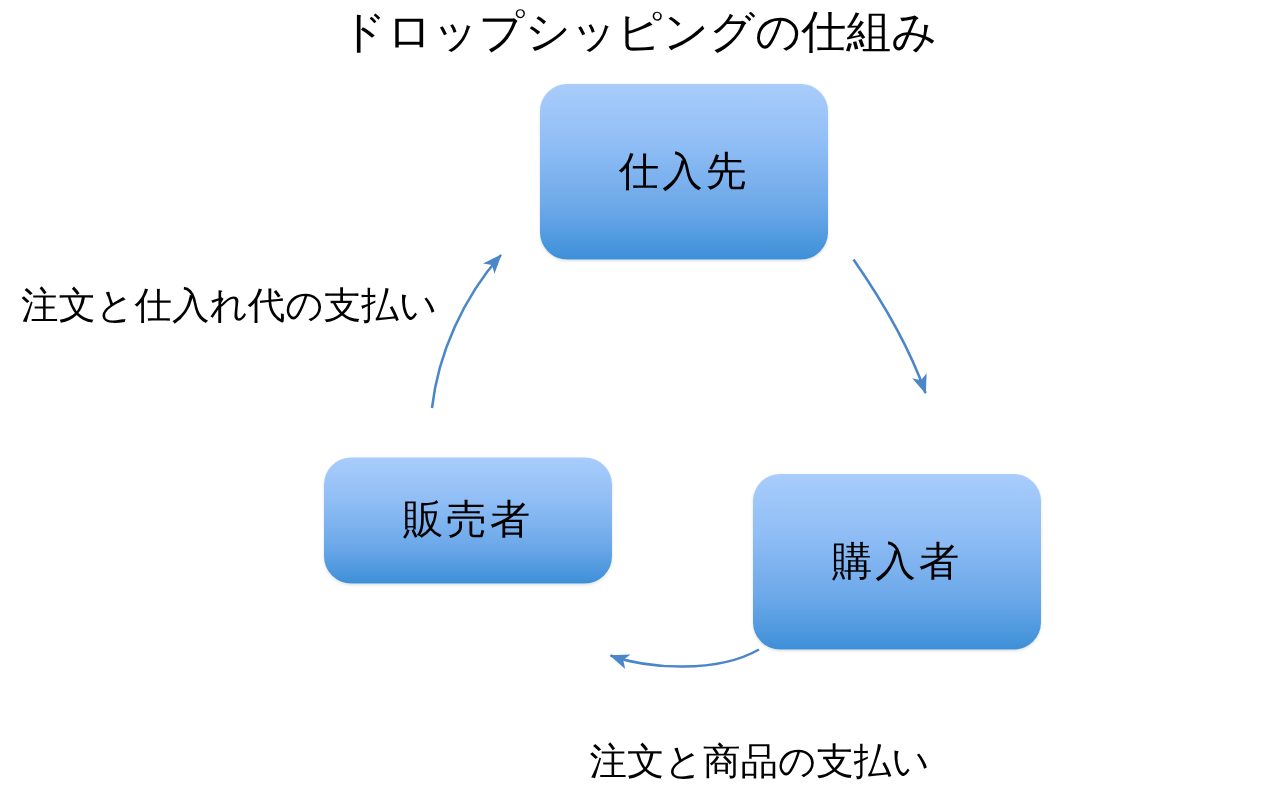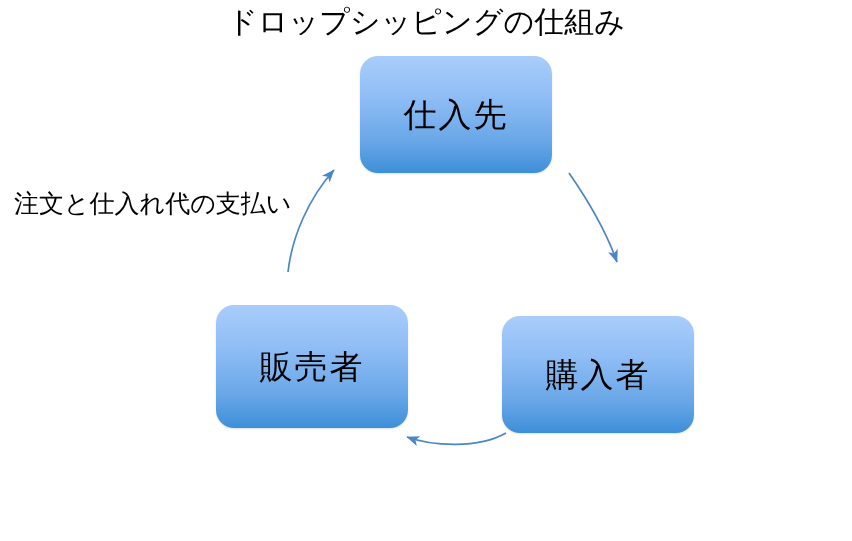--- a/index.html
+++ b/index.html
@@ -45,28 +45,28 @@
   .node {
     position: absolute;
     border-radius: 18px;
     background: linear-gradient(to bottom, #a9cdfb 0%, #8fbdf5 35%, #6aa7e8 72%, #3d8fd8 100%);
     box-shadow: 0 1px 2px rgba(0,0,0,0.13);
     display: flex;
     align-items: center;
     justify-content: center;
   }
   .node-label {
-    font-size: 33px;
+    font-size: 27px;
     line-height: 32px;
     color: #000000;
     letter-spacing: 2px;
     white-space: nowrap;
   }
   #node-supplier { left: 360px; top: 56px;  width: 192px; height: 117px; }
-  #node-seller   { left: 216px; top: 305px; width: 192px; height: 123px; }
+  #node-seller   { left: 216px; top: 305px; width: 192px; height: 84px; }
   #node-buyer    { left: 502px; top: 316px; width: 192px; height: 117px; }
 
   
   .edge-label {
     position: absolute;
     font-size: 25px;
     line-height: 30px;
     color: #000000;
     white-space: nowrap;
     background: transparent;
@@ -105,14 +105,15 @@
     <span class="node-label">販売者</span>
   </div>
 
   <div id="node-buyer" class="node">
     <span class="node-label">購入者</span>
   </div>
 
   <div id="label-payment-to-supplier" class="edge-label">注文と仕入れ代の支払い</div>
 
 
+  <div id="label-payment-to-seller" class="edge-label">注文と商品の支払い</div>
 
 </div>
 
 </body></html>

